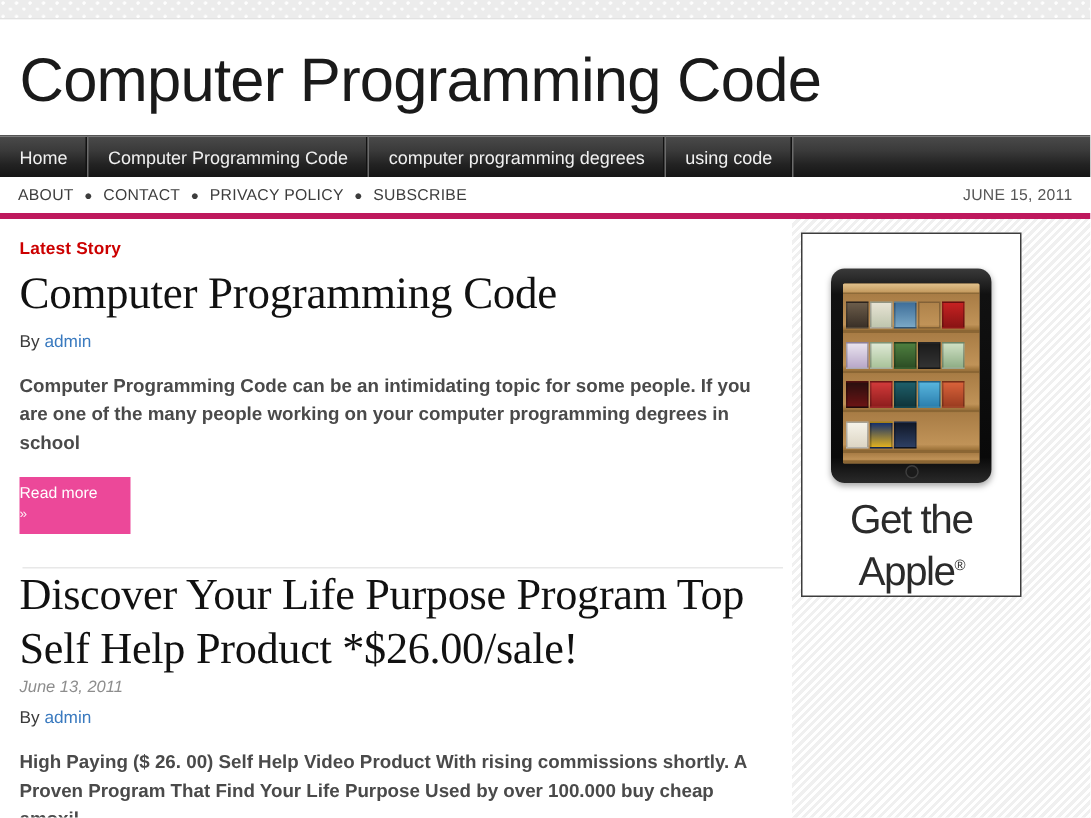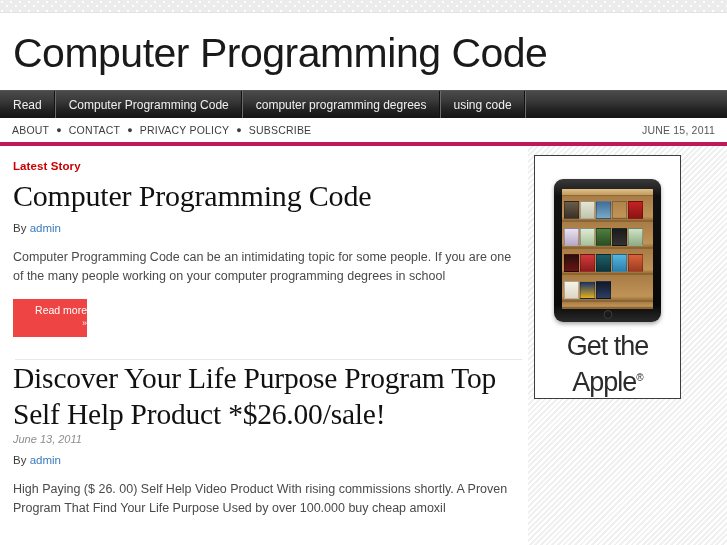--- a/index.html
+++ b/index.html
@@ -151,30 +151,31 @@
   .post-by .author {
     color: #3a7abf;
     cursor: pointer;
   }
   .post-excerpt {
     font-size: 12.5px;
     color: #4a4a4a;
     line-height: 19px;
     margin: 14px 0 0 0;
     max-width: 505px;
+    font-weight: bold;
   }
 
   .readmore {
     margin-top: 13px;
     width: 74px;
     height: 38px;
-    background: #ef4444;
+    background: #ec4899;
     color: #ffffff;
     font-size: 10.5px;
-    text-align: right;
+    text-align: left;
     padding-top: 5px;
     box-sizing: border-box;
     cursor: pointer;
     line-height: 13px;
   }
   .readmore .rm-sub { font-size: 9px; opacity: .9; }
 
   .divider {
     height: 1px;
     background: #e8e8e8;
@@ -317,21 +318,21 @@
 </head>
 <body>
 
 <div class="top-strip"></div>
 
 <div class="page">
 
   <h1 class="site-title">Computer Programming Code</h1>
 
   <nav class="mainnav">
-    <div class="navitem">Read</div>
+    <div class="navitem">Home</div>
     <div class="navitem">Computer Programming Code</div>
     <div class="navitem">computer programming degrees</div>
     <div class="navitem">using code</div>
     <div class="navitem navfill"></div>
   </nav>
 
   <div class="subnav">
     <div class="subnav-left">
       <span class="sublink">ABOUT</span>
       <span class="dot">●</span>

